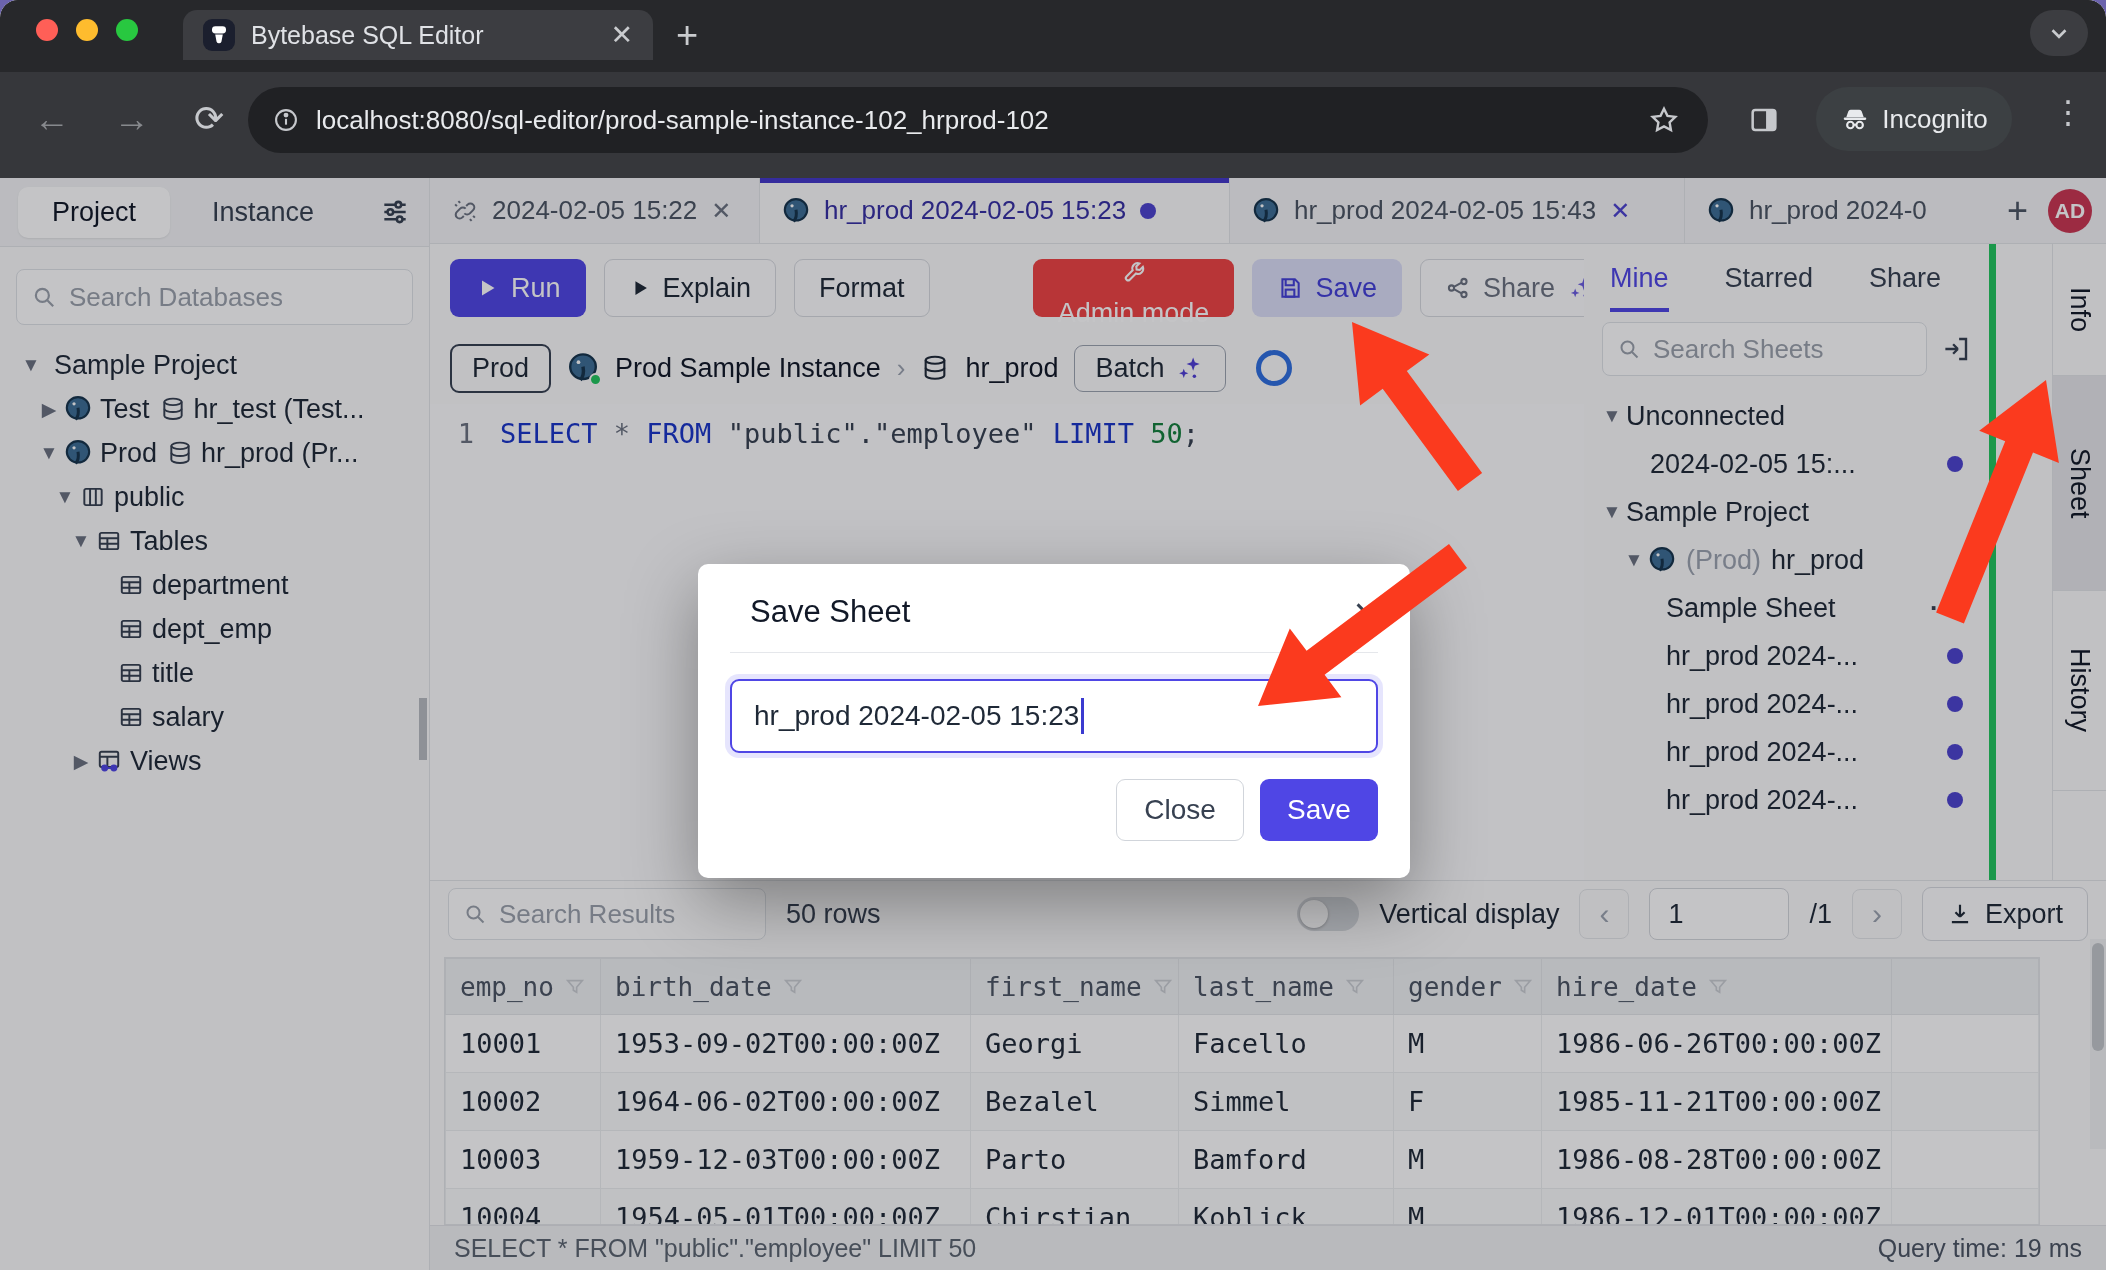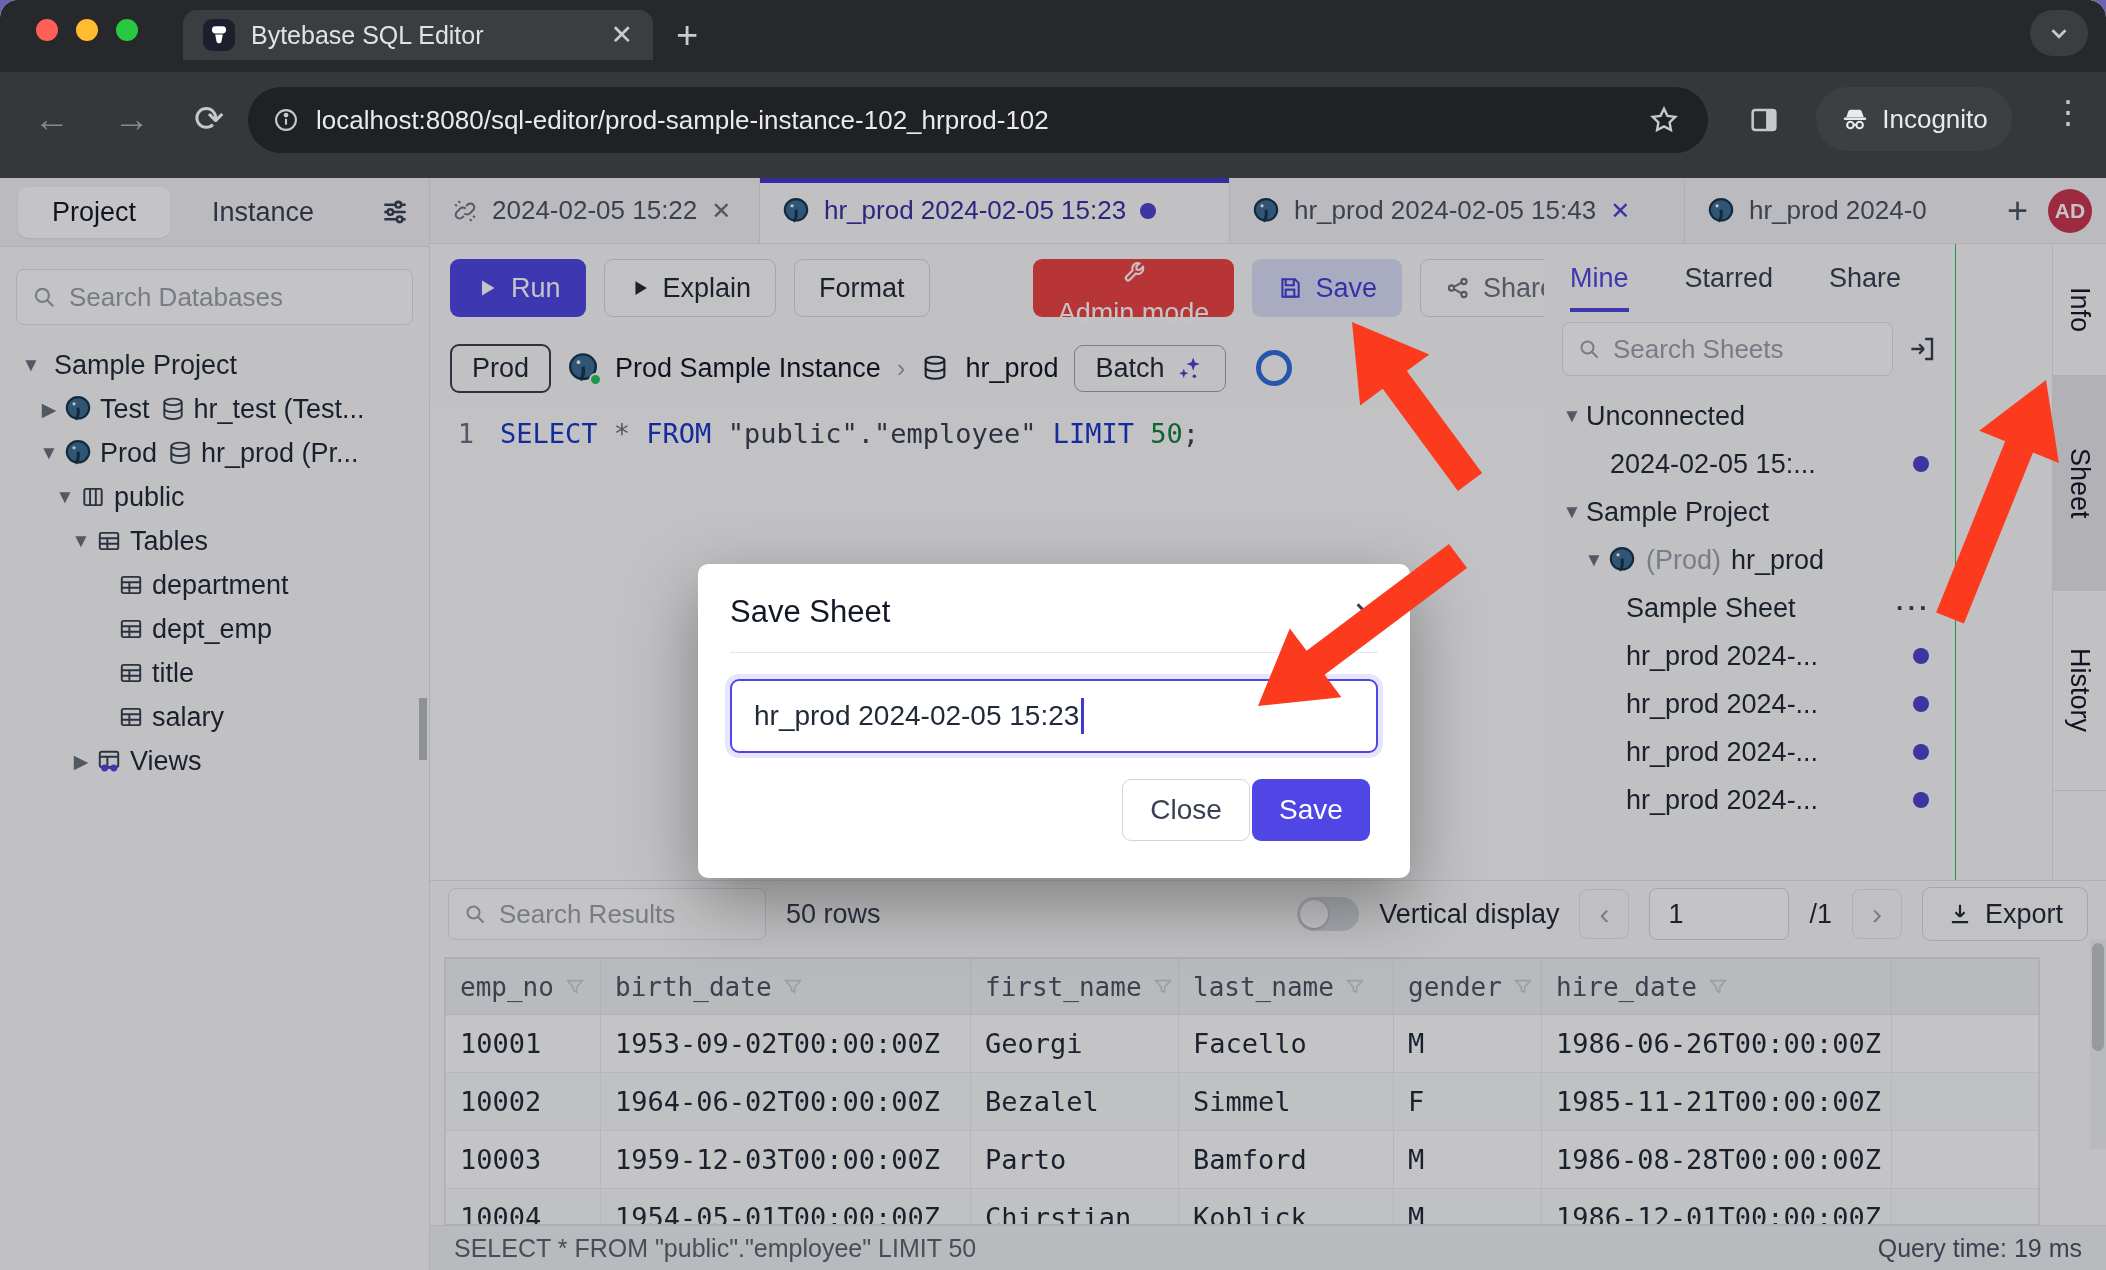--- a/index.html
+++ b/index.html
@@ -95,22 +95,22 @@
   .gdot { position:absolute; right:-3px; bottom:-2px; width:13px; height:13px; border-radius:50%;
           background:#22c55e; border:2px solid #fbfbfc; }
 
   
   .editor { position:absolute; left:430px; top:404px; width:1210px; height:476px; background:#fdfdfe; }
   .codeline { display:flex; font-family:"DejaVu Sans Mono", monospace; font-size:27px; padding-top:14px; }
   .gutter { width:70px; text-align:right; color:#6b7280; padding-right:26px; flex:none; }
   .kw { color:#1a35c8; } .op { color:#6b7280; } .id { color:#374151; } .nm { color:#15803d; }
 
   
-  .spanel { position:absolute; left:1544px; top:244px; width:412px; height:636px;
-            background:#fbfbfc; border-right:1px solid #22c55e; }
+  .spanel { position:absolute; left:1584px; top:244px; width:412px; height:636px;
+            background:#fbfbfc; border-right:7px solid #22c55e; }
   .sp-tabs { height:68px; display:flex; align-items:center; padding:0 26px; gap:56px; }
   .sp-tab { font-size:27px; color:#374151; position:relative; height:100%; display:flex; align-items:center; }
   .sp-tab.active { color:#4f46e5; }
   .sp-tab.active::after { content:""; position:absolute; left:0; right:0; bottom:0; height:4px; background:#4f46e5; }
   .sp-search { margin:10px 18px 16px; display:flex; align-items:center; gap:14px; }
   .sp-search .search-box { margin:0; flex:1; height:54px; }
   .sp-row { height:48px; display:flex; align-items:center; font-size:27px; color:#1f2937; white-space:nowrap; }
   .sp-row .caret { width:28px; font-size:19px; color:#6b7280; text-align:center; flex:none; }
   .sp-dot { margin-left:auto; margin-right:26px; width:16px; height:16px; border-radius:50%; background:#4d43cf; flex:none; }
   .sp-ell { margin-left:auto; margin-right:24px; color:#374151; font-size:26px; letter-spacing:3px; font-weight:bold; }
@@ -151,28 +151,28 @@
   
   .statusbar { position:absolute; left:430px; top:1225px; width:1676px; height:45px; background:#f1f2f4;
                border-top:1px solid #e1e3e7; display:flex; align-items:center; padding:0 24px;
                font-size:25px; color:#5b6570; }
   .statusbar .right { margin-left:auto; color:#4b5563; }
 
   
   .modal { position:absolute; left:698px; top:564px; width:712px; height:314px; background:#fff;
            border-radius:10px; box-shadow:0 24px 70px rgba(0,0,0,.35); z-index:60; }
   .m-head { display:flex; align-items:center; padding:30px 32px 22px; }
-  .m-title { font-size:31px; color:#111827; }
+  .m-title { font-size:31px; color:#111827;margin-left:20px; }
   .m-x { margin-left:auto; font-size:30px; color:#374151; }
   .m-div { height:1px; background:#e5e7eb; margin:0 32px; }
   .m-input { margin:26px 32px 0; height:74px; border:2.5px solid #4f46e5; border-radius:9px;
              box-shadow:0 0 0 5px rgba(99,91,240,.16); display:flex; align-items:center; padding:0 22px;
              font-size:28px; color:#1f2937; }
   .caretbar { width:3px; height:36px; background:#3b3bd0; margin-left:2px; }
-  .m-btns { display:flex; justify-content:flex-end; gap:2px; padding:26px 40px 0; }
+  .m-btns { display:flex; justify-content:flex-end; gap:16px; padding:26px 32px 0; }
   .mbtn { height:62px; border-radius:9px; display:flex; align-items:center; justify-content:center; font-size:28px; }
   .mbtn.close { width:128px; background:#fff; border:1px solid #d1d5db; color:#374151; }
   .mbtn.save { width:118px; background:#4f46e5; color:#fff; }
 
   #arrows { position:absolute; left:0; top:0; width:2106px; height:1270px; z-index:80; pointer-events:none; }
 </style>
 </head>
 <body>
 
 <svg width="0" height="0" style="position:absolute">

